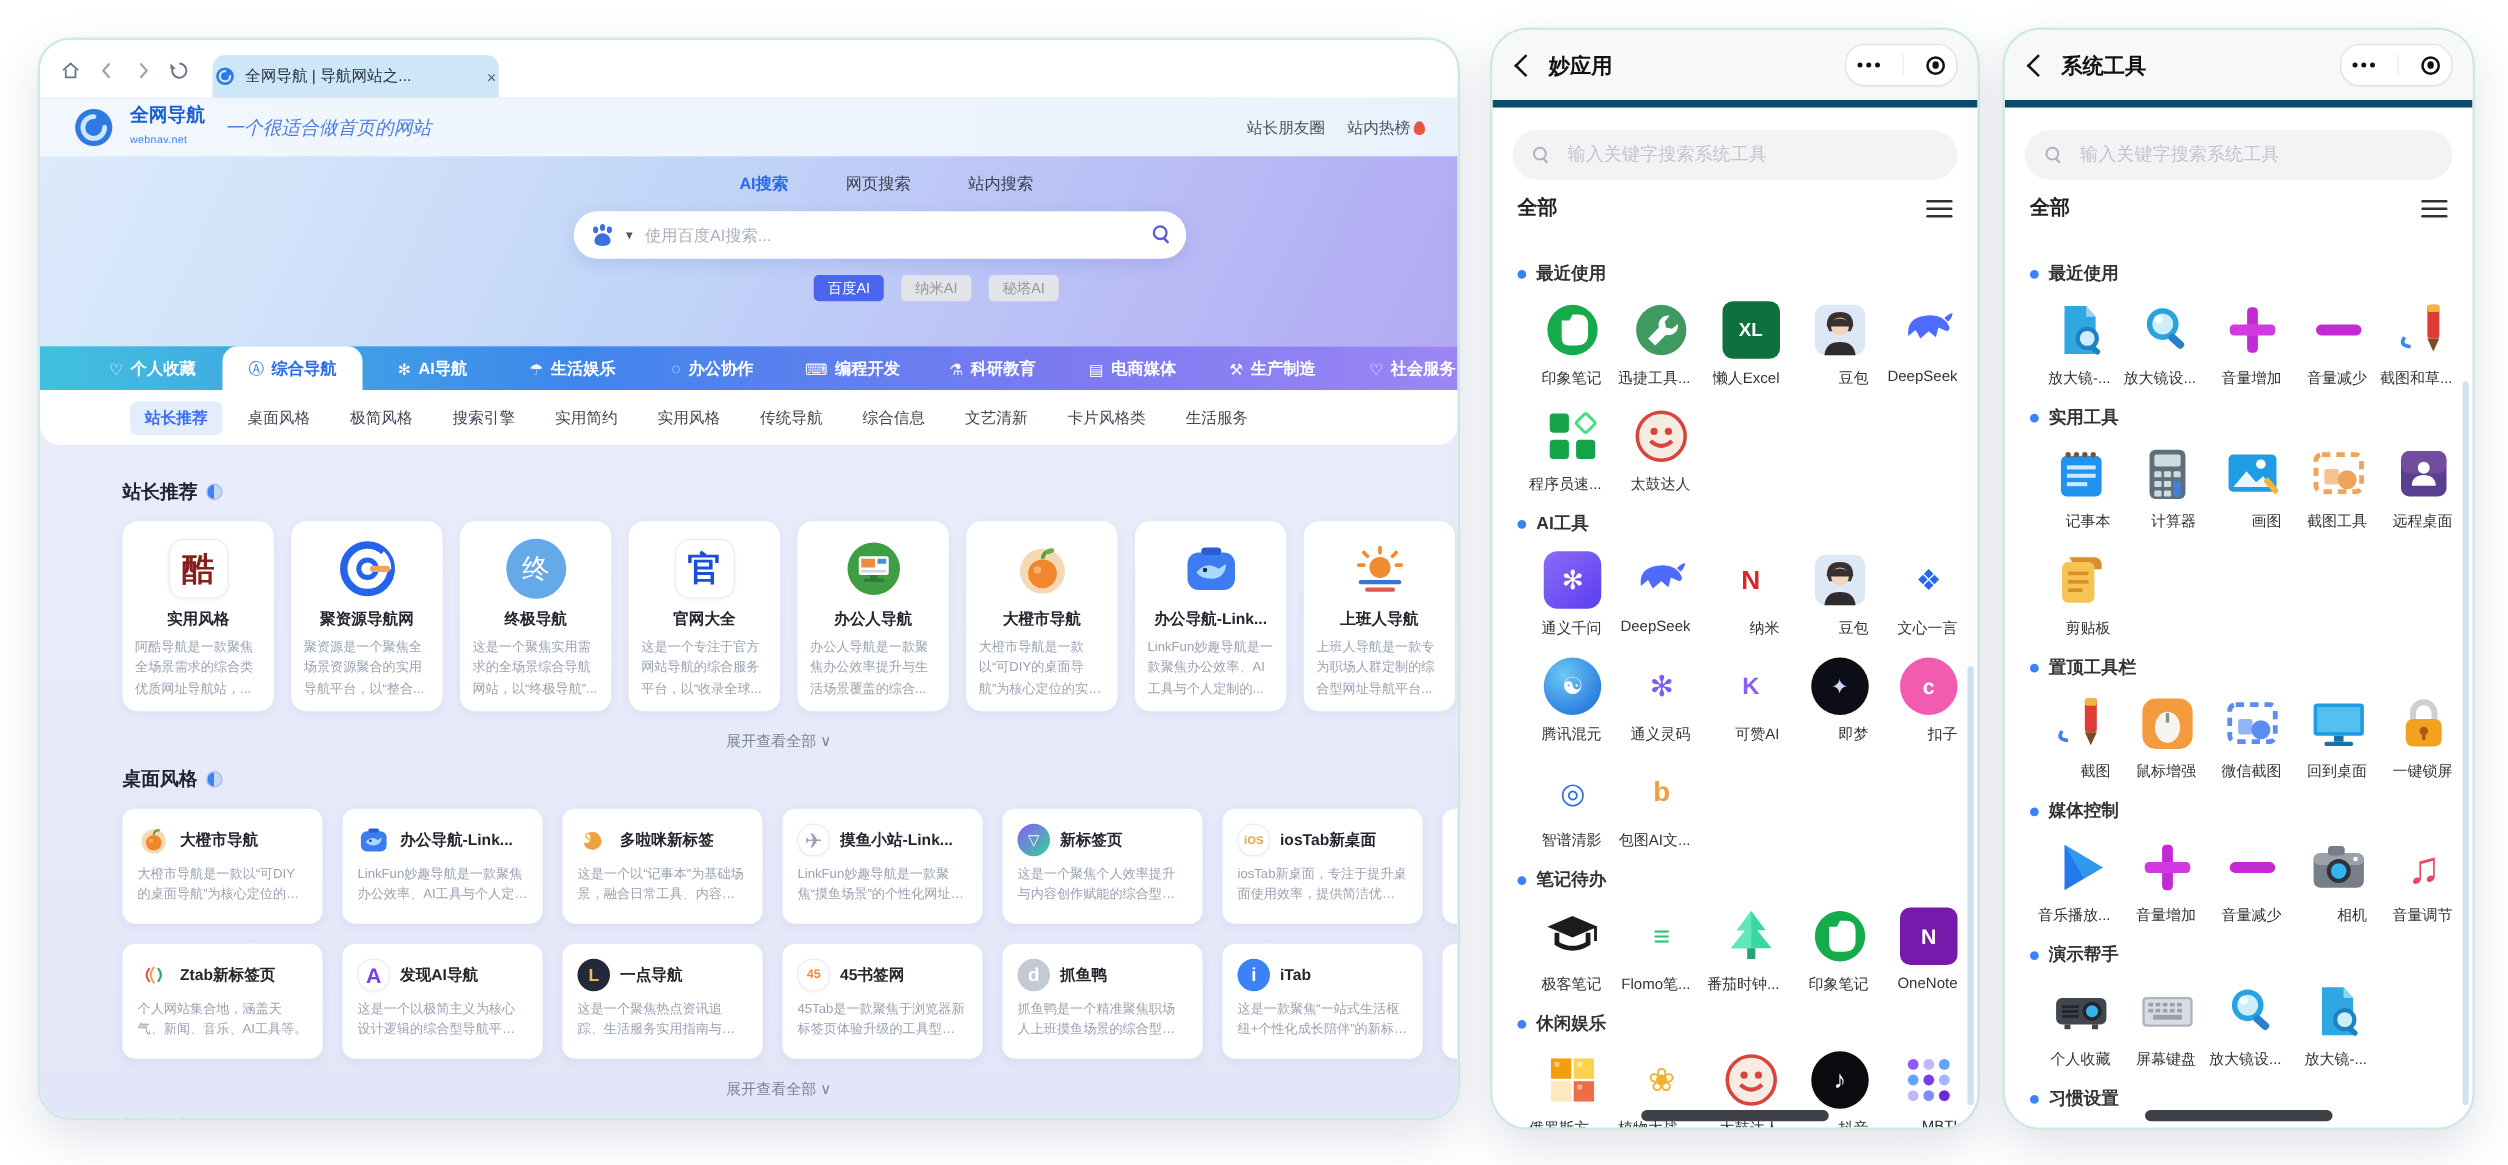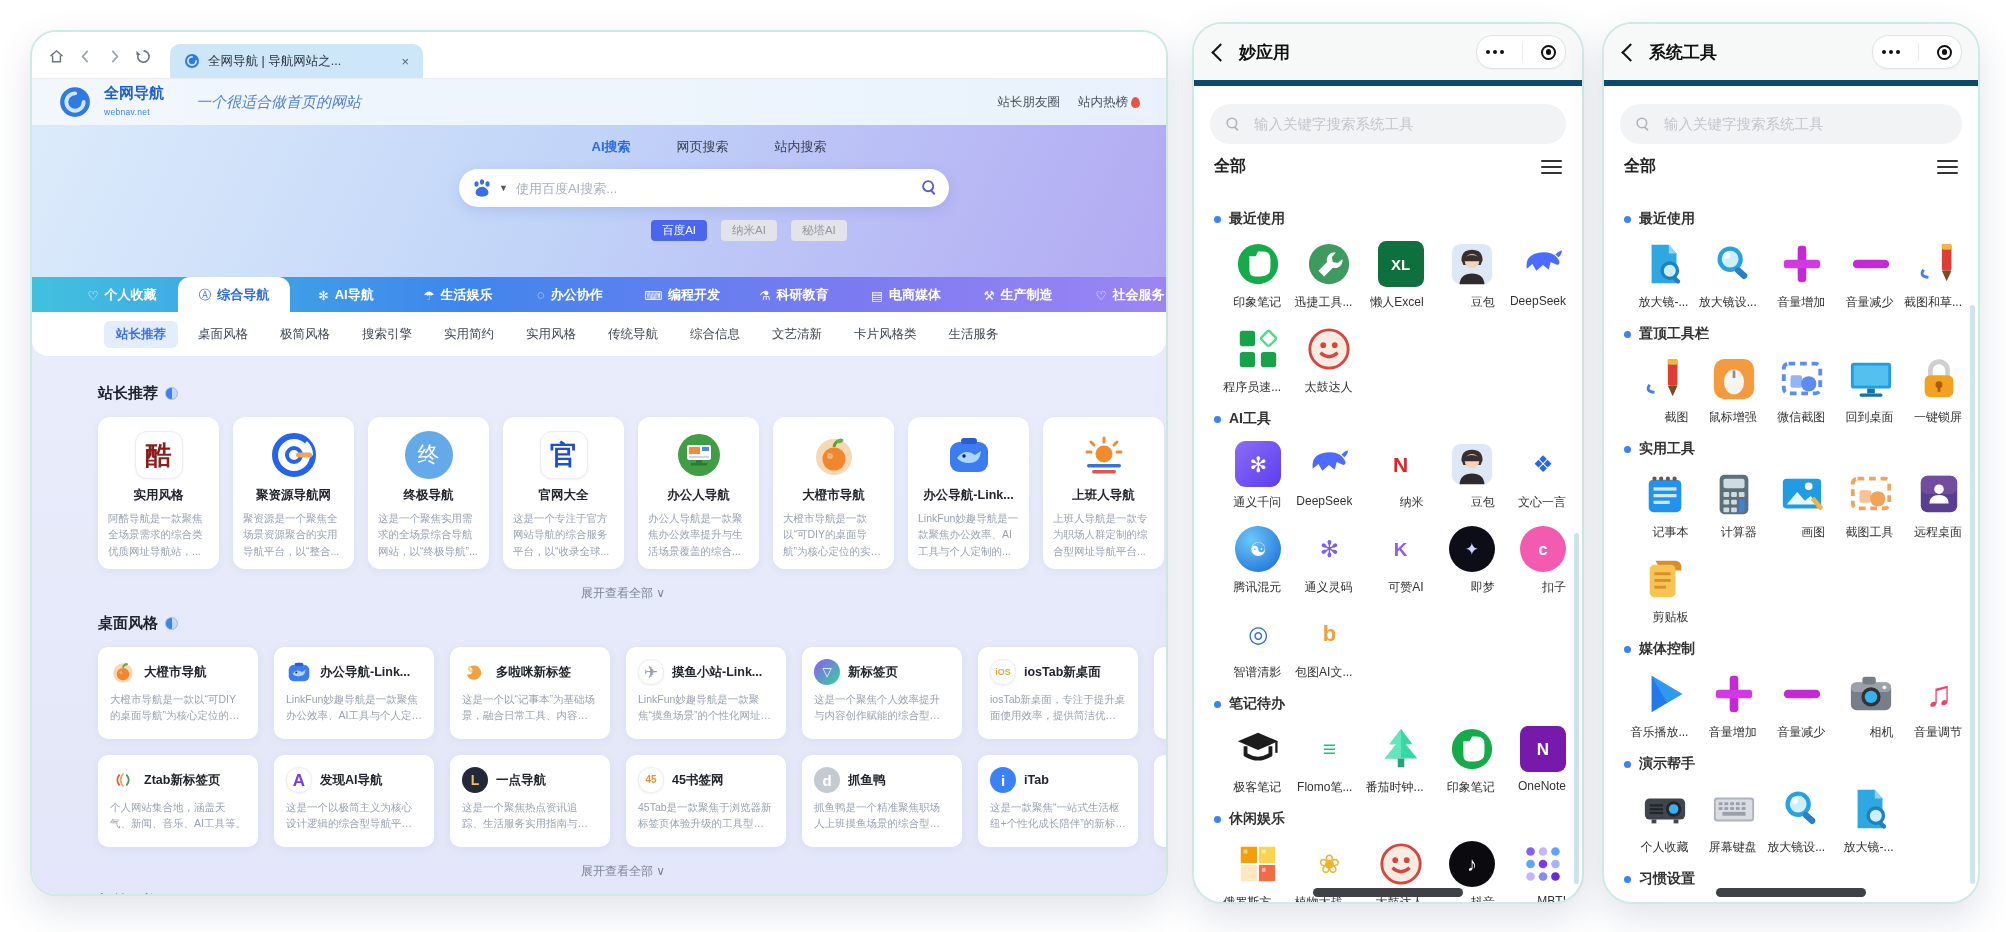--- a/index.html
+++ b/index.html
@@ -3,31 +3,31 @@
 <meta charset="utf-8">
 <style>
   html,body{margin:0;padding:0;}
   body{width:2006px;height:932px;background:#fff;font-family:"Liberation Sans","DejaVu Sans",sans-serif;position:relative;overflow:hidden;}
   .win{position:absolute;background:#fff;border:2px solid #cfe9e4;box-shadow:0 14px 36px rgba(60,80,120,.16);overflow:hidden;box-sizing:border-box;}
   
   .browser{left:30px;top:30px;width:1138px;height:866px;border-radius:26px;}
   .toolbar{height:46px;display:flex;align-items:flex-end;padding:0 16px;gap:12px;background:#fff;}
   .tico{width:17px;height:17px;margin-bottom:13px;}
   .tico svg{width:100%;height:100%;}
-  .tab{height:34px;background:#cde6f8;border-radius:10px 10px 0 0;display:flex;align-items:center;gap:8px;padding:0 14px;width:225px;font-size:12.5px;color:#2b3440;margin-left:6px;}
+  .tab{height:34px;background:#cde6f8;border-radius:10px 10px 0 0;display:flex;align-items:center;gap:8px;padding:0 2px;width:225px;font-size:12.5px;color:#2b3440;margin-left:6px;}
   .tab .fav{width:16px;height:16px;flex:0 0 auto;}
   .tab .fav svg{width:100%;height:100%;}
   .tab .ttl{white-space:nowrap;overflow:hidden;text-overflow:ellipsis;}
   .tab .x{margin-left:auto;color:#55606e;font-size:13px;}
   .siteheader{height:46px;background:linear-gradient(90deg,#f2f7fd,#e9f2fc);display:flex;align-items:center;padding:0 26px;gap:12px;border-top:1px solid #e8ecf1;}
   .logo{width:34px;height:34px;}
   .logo svg{width:100%;height:100%;}
   .logotxt b{display:block;color:#1e5fd0;font-size:15px;line-height:1.1;}
   .logotxt small{color:#3b82f6;font-size:8.5px;letter-spacing:.3px;}
-  .tagline{color:#4f7fd9;font-size:15px;font-style:italic;margin-left:20px;font-family:"DejaVu Serif",serif;}
+  .tagline{color:#4f7fd9;font-size:15px;font-style:italic;margin-left:4px;font-family:"DejaVu Serif",serif;}
   .toplinks{margin-left:auto;display:flex;gap:18px;font-size:12.5px;color:#4a5260;align-items:center;}
   .toplinks .lk{display:flex;align-items:center;gap:3px;cursor:default;}
   .flame{width:9px;height:11px;background:#e8563f;border-radius:50% 50% 50% 50%/62% 62% 38% 38%;display:inline-block;}
   .hero{height:152px;background:linear-gradient(115deg,#dcebfb 0%,#c2d5f8 45%,#b2a9f3 100%);display:flex;flex-direction:column;align-items:center;padding-top:13px;box-sizing:border-box;}
   .stabs{display:flex;gap:46px;font-size:13px;color:#3a4152;margin-bottom:13px;position:relative;left:110px;}
   .stabs .on{color:#2a6ae9;font-weight:bold;}
   .sbox{width:470px;height:38px;background:#fff;border-radius:19px;display:flex;align-items:center;padding:0 8px 0 12px;gap:6px;box-shadow:0 4px 14px rgba(42,80,180,.14);position:relative;left:105px;}
   .paw{width:22px;height:22px;}
   .paw svg{width:100%;height:100%;}
   .chev{font-size:9px;color:#555;}
@@ -874,81 +874,20 @@
                 <path d="M27 31l5 11 5-11z" fill="#7c4a22"></path>
               </svg>
             </span>
             <span class="lb">截图和草...</span>
           </div>
         </div>
       </div>
       <div class="psec">
         <h5>
           <span class="dot"></span>
-          <span>置顶工具栏</span>
-        </h5>
-        <div class="pgrid">
-          <div class="pitem">
-            <span class="ic">
-              <svg viewBox="0 0 48 48">
-                <path d="M8 30q-5 7 5 8" stroke="#3b82f6" stroke-width="3" fill="none"></path>
-                <rect x="27" y="3" width="10" height="28" rx="2" fill="#dd3d34"></rect>
-                <rect x="27" y="3" width="10" height="6" rx="2" fill="#f2b63c"></rect>
-                <path d="M27 31l5 11 5-11z" fill="#7c4a22"></path>
-              </svg>
-            </span>
-            <span class="lb">截图</span>
-          </div>
-          <div class="pitem">
-            <span class="ic">
-              <svg viewBox="0 0 48 48">
-                <rect x="3" y="3" width="42" height="42" rx="11" fill="#f49b3e"></rect>
-                <ellipse cx="24" cy="27" rx="10.5" ry="13" fill="#f5f4f1"></ellipse>
-                <rect x="22.6" y="15" width="2.8" height="8" fill="#8a8f96"></rect>
-              </svg>
-            </span>
-            <span class="lb">鼠标增强</span>
-          </div>
-          <div class="pitem">
-            <span class="ic">
-              <svg viewBox="0 0 48 48">
-                <rect x="5" y="8" width="38" height="31" rx="5" fill="none" stroke="#5b8df0" stroke-width="4" stroke-dasharray="7 5"></rect>
-                <rect x="12" y="20" width="12" height="13" rx="2" fill="#5b8df0" opacity=".65"></rect>
-                <circle cx="31" cy="29" r="8" fill="#5b8df0"></circle>
-              </svg>
-            </span>
-            <span class="lb">微信截图</span>
-          </div>
-          <div class="pitem">
-            <span class="ic">
-              <svg viewBox="0 0 48 48">
-                <rect x="3" y="7" width="42" height="27" rx="3" fill="#1f9ce4"></rect>
-                <rect x="6" y="10" width="36" height="21" fill="#54c0f0"></rect>
-                <rect x="20" y="34" width="8" height="5" fill="#1272ab"></rect>
-                <rect x="12" y="39" width="24" height="3.5" rx="1.7" fill="#1272ab"></rect>
-              </svg>
-            </span>
-            <span class="lb">回到桌面</span>
-          </div>
-          <div class="pitem">
-            <span class="ic">
-              <svg viewBox="0 0 48 48">
-                <path d="M15 21v-6a9 9 0 0 1 18 0v6" fill="none" stroke="#cfcfcf" stroke-width="5"></path>
-                <rect x="9" y="20" width="30" height="23" rx="6" fill="#f2a21f"></rect>
-                <circle cx="24" cy="30" r="3.6" fill="#a85b14"></circle>
-                <rect x="22.6" y="31" width="2.8" height="6.5" fill="#a85b14"></rect>
-              </svg>
-            </span>
-            <span class="lb">一键锁屏</span>
-          </div>
-        </div>
-      </div>
-      <div class="psec">
-        <h5>
-          <span class="dot"></span>
           <span>实用工具</span>
         </h5>
         <div class="pgrid">
           <div class="pitem">
             <span class="ic">
               <svg viewBox="0 0 48 48">
                 <rect x="7" y="9" width="34" height="34" rx="5" fill="#2193ef"></rect>
                 <g fill="#cfe9ff">
                   <rect x="12" y="17" width="24" height="3.4"></rect>
                   <rect x="12" y="24" width="24" height="3.4"></rect>
@@ -1021,20 +960,81 @@
                 <path d="M14 5h21a6 6 0 0 1 6 6v4H20z" fill="#d98e2b"></path>
                 <rect x="8" y="9" width="27" height="34" rx="5" fill="#f6c453"></rect>
                 <g fill="#d98e2b">
                   <rect x="13" y="17" width="17" height="3"></rect>
                   <rect x="13" y="24" width="17" height="3"></rect>
                   <rect x="13" y="31" width="12" height="3"></rect>
                 </g>
               </svg>
             </span>
             <span class="lb">剪贴板</span>
+          </div>
+        </div>
+      </div>
+      <div class="psec">
+        <h5>
+          <span class="dot"></span>
+          <span>置顶工具栏</span>
+        </h5>
+        <div class="pgrid">
+          <div class="pitem">
+            <span class="ic">
+              <svg viewBox="0 0 48 48">
+                <path d="M8 30q-5 7 5 8" stroke="#3b82f6" stroke-width="3" fill="none"></path>
+                <rect x="27" y="3" width="10" height="28" rx="2" fill="#dd3d34"></rect>
+                <rect x="27" y="3" width="10" height="6" rx="2" fill="#f2b63c"></rect>
+                <path d="M27 31l5 11 5-11z" fill="#7c4a22"></path>
+              </svg>
+            </span>
+            <span class="lb">截图</span>
+          </div>
+          <div class="pitem">
+            <span class="ic">
+              <svg viewBox="0 0 48 48">
+                <rect x="3" y="3" width="42" height="42" rx="11" fill="#f49b3e"></rect>
+                <ellipse cx="24" cy="27" rx="10.5" ry="13" fill="#f5f4f1"></ellipse>
+                <rect x="22.6" y="15" width="2.8" height="8" fill="#8a8f96"></rect>
+              </svg>
+            </span>
+            <span class="lb">鼠标增强</span>
+          </div>
+          <div class="pitem">
+            <span class="ic">
+              <svg viewBox="0 0 48 48">
+                <rect x="5" y="8" width="38" height="31" rx="5" fill="none" stroke="#5b8df0" stroke-width="4" stroke-dasharray="7 5"></rect>
+                <rect x="12" y="20" width="12" height="13" rx="2" fill="#5b8df0" opacity=".65"></rect>
+                <circle cx="31" cy="29" r="8" fill="#5b8df0"></circle>
+              </svg>
+            </span>
+            <span class="lb">微信截图</span>
+          </div>
+          <div class="pitem">
+            <span class="ic">
+              <svg viewBox="0 0 48 48">
+                <rect x="3" y="7" width="42" height="27" rx="3" fill="#1f9ce4"></rect>
+                <rect x="6" y="10" width="36" height="21" fill="#54c0f0"></rect>
+                <rect x="20" y="34" width="8" height="5" fill="#1272ab"></rect>
+                <rect x="12" y="39" width="24" height="3.5" rx="1.7" fill="#1272ab"></rect>
+              </svg>
+            </span>
+            <span class="lb">回到桌面</span>
+          </div>
+          <div class="pitem">
+            <span class="ic">
+              <svg viewBox="0 0 48 48">
+                <path d="M15 21v-6a9 9 0 0 1 18 0v6" fill="none" stroke="#cfcfcf" stroke-width="5"></path>
+                <rect x="9" y="20" width="30" height="23" rx="6" fill="#f2a21f"></rect>
+                <circle cx="24" cy="30" r="3.6" fill="#a85b14"></circle>
+                <rect x="22.6" y="31" width="2.8" height="6.5" fill="#a85b14"></rect>
+              </svg>
+            </span>
+            <span class="lb">一键锁屏</span>
           </div>
         </div>
       </div>
       <div class="psec">
         <h5>
           <span class="dot"></span>
           <span>媒体控制</span>
         </h5>
         <div class="pgrid">
           <div class="pitem">

